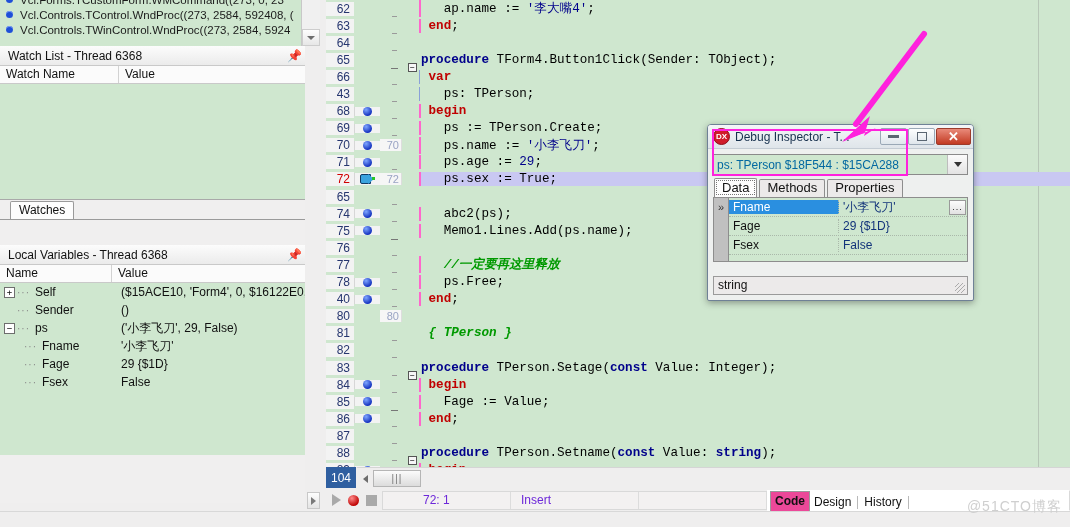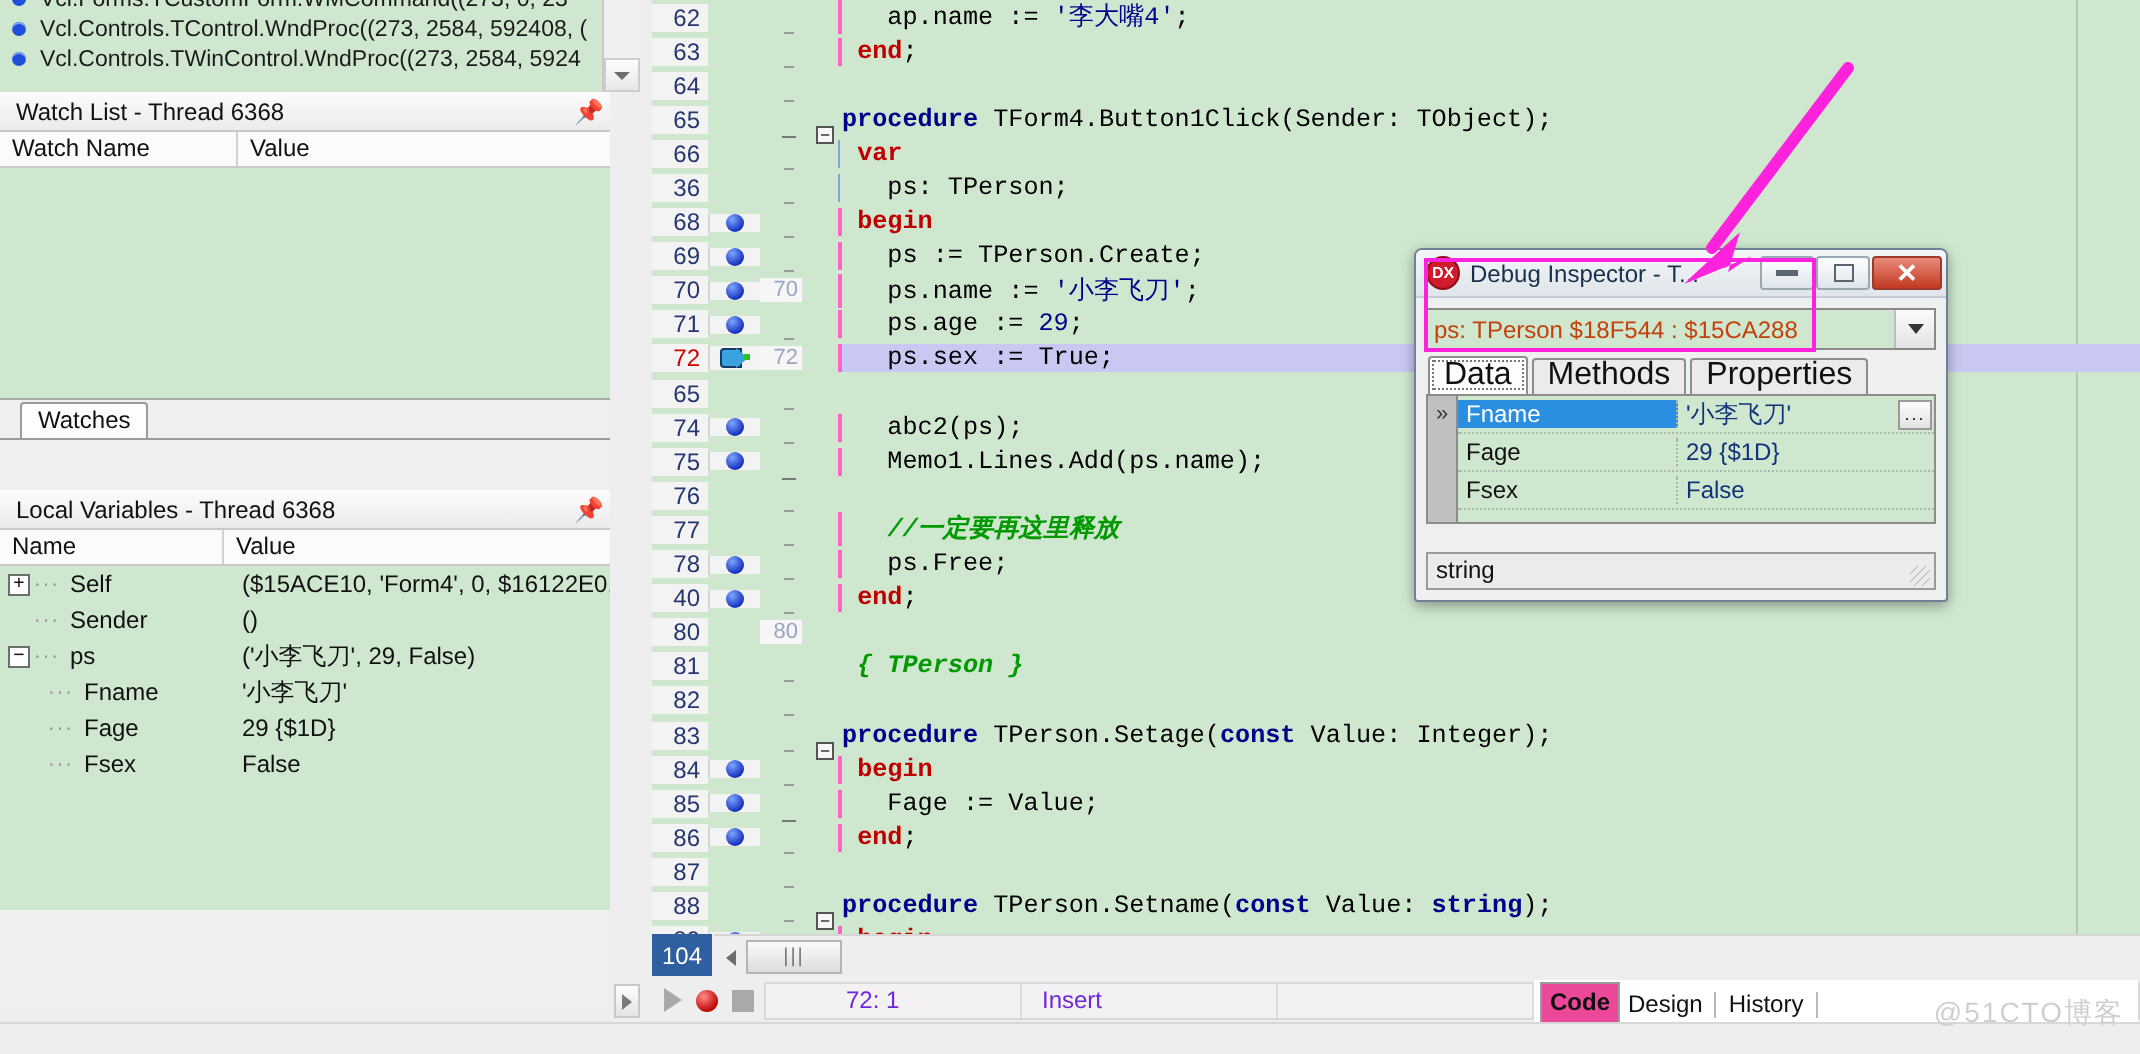--- a/index.html
+++ b/index.html
@@ -179,27 +179,27 @@
   .insp-cap{flex:1;font-size:12px;color:#16304d;white-space:nowrap;overflow:hidden;}
   .wbtn{width:27px;height:17px;margin-left:1px;border:1px solid #9aa8b6;border-radius:2px;
     background:linear-gradient(#fdfefe,#dfe6ec);display:flex;align-items:center;justify-content:center;
     box-sizing:border-box;}
   .wbtn.close{width:35px;background:linear-gradient(#e98a7a,#c23a22);border-color:#9c3b2b;color:#fff;}
   .wbtn .mn{width:11px;height:3px;background:#5a6672;}
   .wbtn .mx{width:10px;height:9px;border:1.5px solid #5a6672;box-sizing:border-box;}
   .wbtn .cl{font-size:13px;font-weight:bold;color:#fff;line-height:1;}
   .insp-combo{margin:5px 5px 3px 5px;height:21px;display:flex;align-items:center;background:#cfe7cf;
     border:1px solid #8a8a8a;box-sizing:border-box;}
-  .insp-combo .v{flex:1;padding-left:3px;font-size:12px;color:#c2410c;white-space:nowrap;overflow:hidden;}
+  .insp-combo .v{flex:1;padding-left:3px;font-size:12px;color:#0369a1;white-space:nowrap;overflow:hidden;}
   .insp-combo .ab{width:19px;height:19px;background:linear-gradient(#fbfbfb,#e3e3e3);
     border-left:1px solid #bdbdbd;display:flex;align-items:center;justify-content:center;}
   .insp-combo .ab i{width:0;height:0;border-left:4px solid transparent;border-right:4px solid transparent;
     border-top:5px solid #333;}
   .insp-tabs{display:flex;align-items:flex-end;height:19px;margin:2px 0 0 6px;}
-  .itab{font-size:16px;color:#111;padding:0 7px;height:17px;line-height:16px;
+  .itab{font-size:13px;color:#111;padding:0 7px;height:17px;line-height:16px;
     border:1px solid #8d8d8d;border-bottom:none;background:#eceaea;border-radius:2px 2px 0 0;
     margin-right:2px;}
   .itab.active{background:#fdfdfd;height:18px;line-height:17px;outline:1px dotted #777;outline-offset:-3px;}
   .insp-grid{margin:0 5px;border:1px solid #8d8d8d;background:#cfe7cf;height:63px;overflow:hidden;
     display:flex;}
   .ig-gutter{width:14px;background:#c0c0c0;border-right:1px solid #8d8d8d;flex:0 0 auto;
     font-size:11px;color:#333;text-align:center;line-height:18px;}
   .ig-rows{flex:1;}
   .ig-row{display:flex;height:18px;align-items:center;font-size:12px;color:#111;
     border-bottom:1px dotted #aab8aa;}
@@ -411,21 +411,21 @@
           <span class="tick"></span>
         </div>
       <div class="chg"></div>
       <div class="fold">
           <span class="vline"></span>
         </div>
       <div class="code"><span class="bluebar"></span> <span class="kw">var</span></div>
     </div>
 
     <div class="ed-line">
-      <div class="ln">36</div>
+      <div class="ln">43</div>
       <div class="bp"></div>
       <div class="mark">
           <span class="tick"></span>
         </div>
       <div class="chg"></div>
       <div class="fold">
           <span class="vline"></span>
         </div>
       <div class="code"><span class="bluebar"></span>   ps: TPerson;</div>
     </div>

